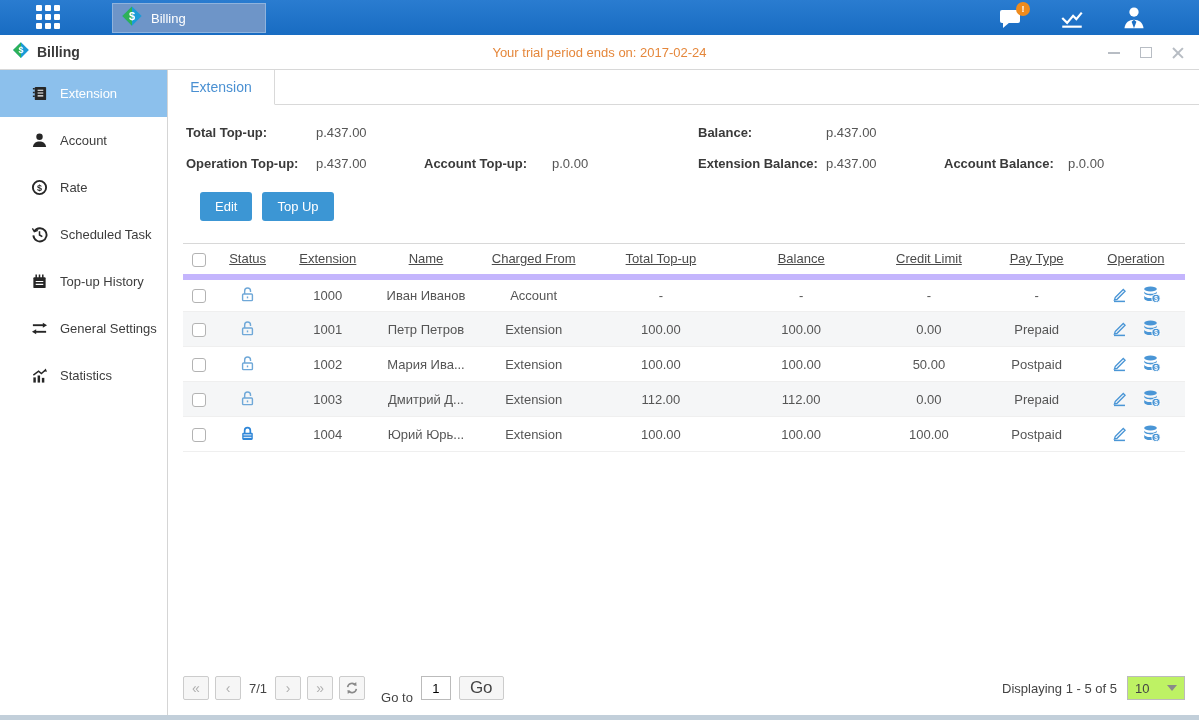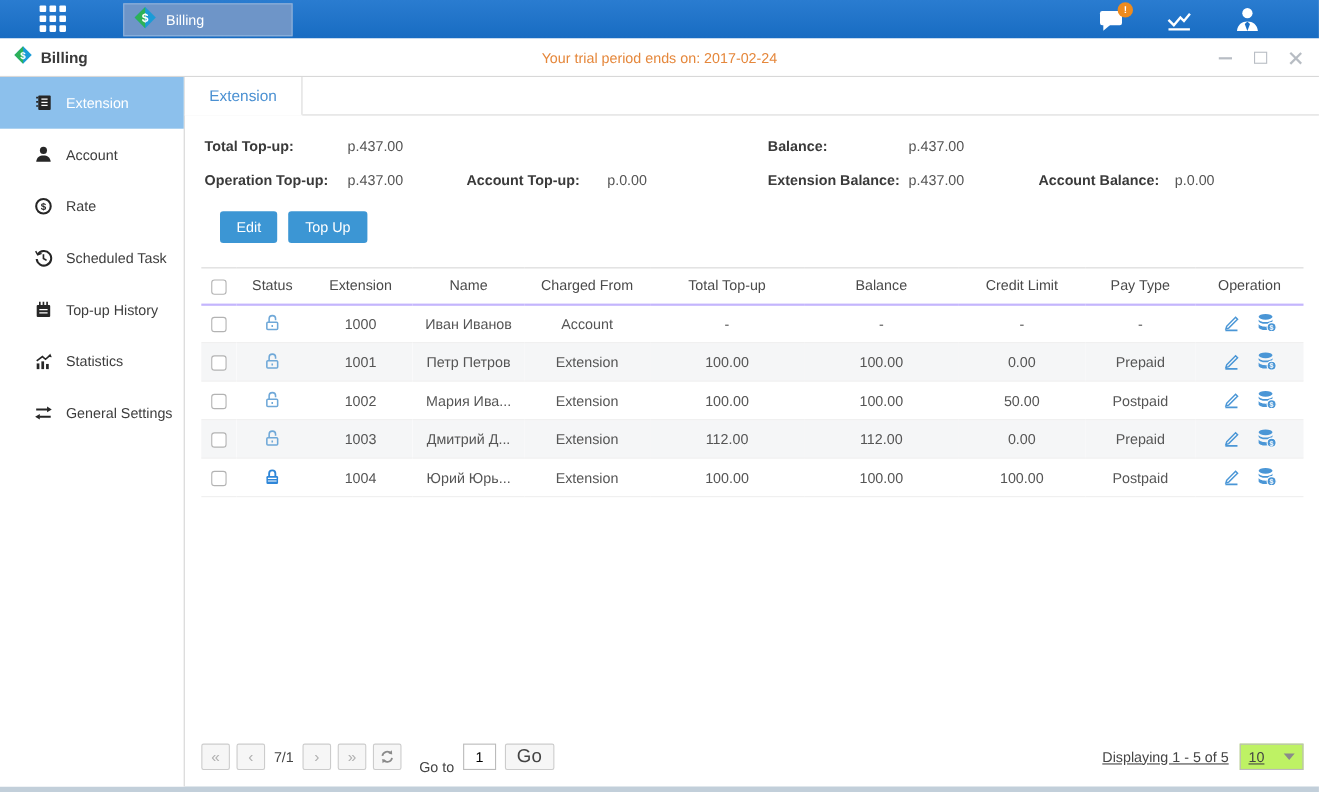--- a/index.html
+++ b/index.html
@@ -68,22 +68,22 @@
   .summary .lab { font-weight:bold; color:#3a3a3a; }
   .summary .val { color:#555; }
 
   
   .actions { margin:13px 0 0 17px; display:flex; gap:10px; }
   .btn-blue { background:#3c96d4; color:#fff; border:none; border-radius:3px;
     font-size:13px; padding:7px 15px; cursor:pointer; font-family:inherit; }
 
   
   table { width:100%; border-collapse:collapse; margin-top:22px; table-layout:fixed; }
-  thead td { height:33px; border-top:1px solid #d8d8d8; border-bottom:2px solid #c4b5fd;
-    font-size:13px; color:#4a4a4a; text-align:center; }
+  thead td { height:33px; border-top:1px solid #d8d8d8; border-bottom:6px solid #c4b5fd;
+    font-size:13px; color:#4a4a4a; text-align:center;text-decoration:underline; }
   tbody td { height:35px; font-size:13px; color:#555; text-align:center;
     border-bottom:1px solid #efefef; overflow:hidden; white-space:nowrap; }
   tbody tr.alt { background:#f5f6f7; }
   .cb { display:inline-block; width:14px; height:14px; border:1px solid #b3b3b3;
     border-radius:3px; background:#fff; cursor:pointer; vertical-align:middle; }
   .op-ic { display:inline-block; margin:0 7px; cursor:pointer; vertical-align:middle; }
   .lock-ic { display:inline-block; cursor:pointer; vertical-align:middle; }
 
   
   .pagebar { margin-top:auto; height:46px; display:flex; align-items:center;
@@ -91,21 +91,21 @@
   .pg-btn { width:26px; height:24px; background:#f6f6f6; border:1px solid #ccc;
     border-radius:2px; color:#b0b0b0; font-size:14px; display:flex; align-items:center;
     justify-content:center; margin-right:6px; cursor:pointer; }
   .pg-text { margin:0 8px 0 2px; color:#444; }
   .goto-lab { margin:18px 8px 0 10px; }
   .goto-input { width:30px; height:24px; border:1px solid #bbb; text-align:center;
     font-size:13px; font-family:inherit; }
   .go-btn { margin-left:8px; height:24px; padding:0 10px; background:#f6f6f6;
     border:1px solid #ccc; border-radius:2px; font-size:17px; cursor:pointer;
     color:#444; font-family:inherit; }
-  .pg-right { margin-left:auto; display:flex; align-items:center; gap:10px;text-decoration:underline; }
+  .pg-right { margin-left:auto; display:flex; align-items:center; gap:10px; }
   .size-select { width:58px; height:24px; border:1px solid #bbb; background:#bef264;
     display:flex; align-items:center; justify-content:space-between;
     padding:0 7px; cursor:pointer; }
   .caret { width:0; height:0; border-left:5px solid transparent;
     border-right:5px solid transparent; border-top:6px solid #8a8a8a; }
 
   .bottom-strip { height:5px; background:#c2cfda; }
 </style>
 </head>
 <body>
@@ -221,39 +221,39 @@
           <rect x="2.5" y="4.5" width="13" height="11.5" rx="1"></rect>
           <path d="M5.5 1.5v4M9 1.5v4M12.5 1.5v4" stroke="#262626" stroke-width="1.6"></path>
           <path d="M5 9h8M5 12h8" stroke="#fff" stroke-width="1.2"></path>
         </svg>
       </span>
       <span class="slabel">Top-up History</span>
     </div>
     <div class="side-item">
       <span class="sicon">
         <svg width="17" height="17" viewBox="0 0 18 18" fill="#262626">
+          <path d="M2 5.5h11" stroke="#262626" stroke-width="2"></path>
+          <polygon points="12.5,2.8 17,5.5 12.5,8.2"></polygon>
+          <path d="M5 12.5h11" stroke="#262626" stroke-width="2"></path>
+          <polygon points="5.5,9.8 1,12.5 5.5,15.2"></polygon>
+        </svg>
+      </span>
+      <span class="slabel">General Settings</span>
+    </div>
+    <div class="side-item">
+      <span class="sicon">
+        <svg width="17" height="17" viewBox="0 0 18 18" fill="#262626">
           <rect x="2.5" y="11" width="2.6" height="5.5"></rect>
           <rect x="7" y="9" width="2.6" height="7.5"></rect>
           <rect x="11.5" y="11.5" width="2.6" height="5"></rect>
           <path d="M2.5 8.5 L8 4.5 l3 2.5 4-3.5" fill="none" stroke="#262626" stroke-width="1.6"></path>
           <path d="M15.5 1.5 l1.5 3.5 -3.7-.4 z"></path>
         </svg>
       </span>
       <span class="slabel">Statistics</span>
-    </div>
-    <div class="side-item">
-      <span class="sicon">
-        <svg width="17" height="17" viewBox="0 0 18 18" fill="#262626">
-          <path d="M2 5.5h11" stroke="#262626" stroke-width="2"></path>
-          <polygon points="12.5,2.8 17,5.5 12.5,8.2"></polygon>
-          <path d="M5 12.5h11" stroke="#262626" stroke-width="2"></path>
-          <polygon points="5.5,9.8 1,12.5 5.5,15.2"></polygon>
-        </svg>
-      </span>
-      <span class="slabel">General Settings</span>
     </div>
   </aside>
 
   <section class="content">
     <div class="tabstrip">
       <div class="tab">Extension</div>
     </div>
 
     <div class="body-pad">
       <div class="summary">

